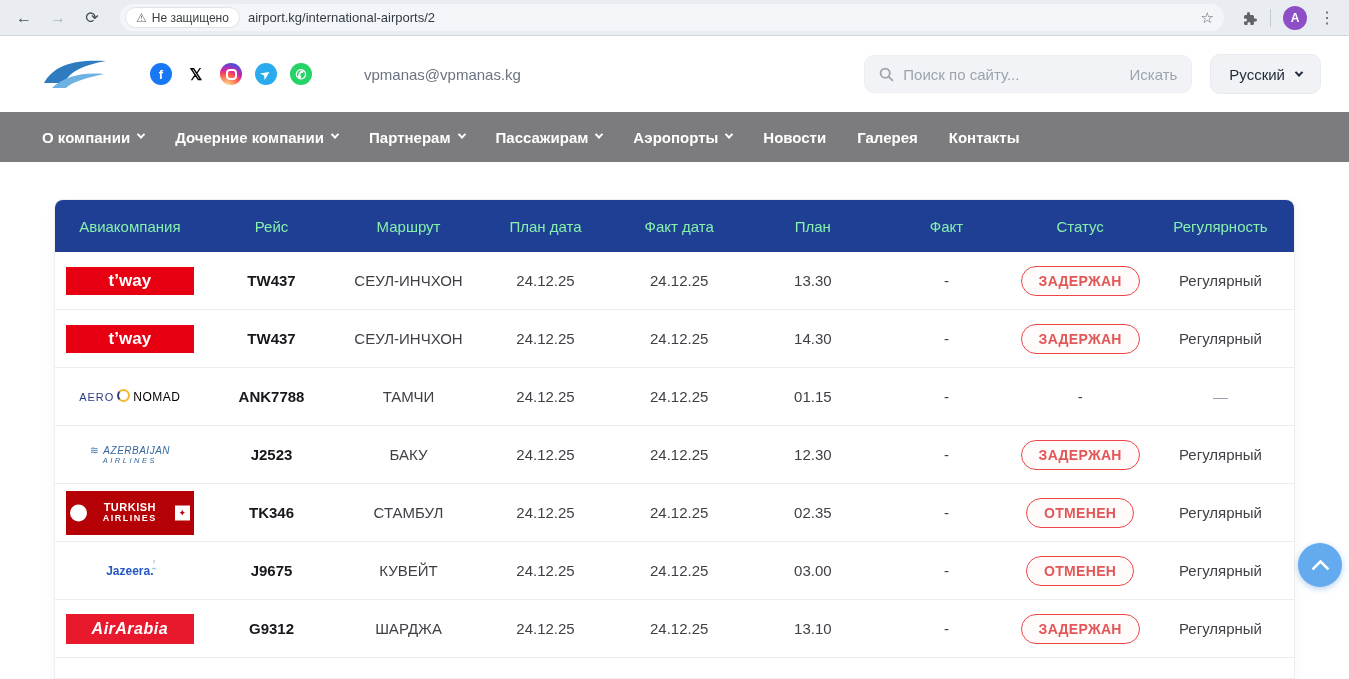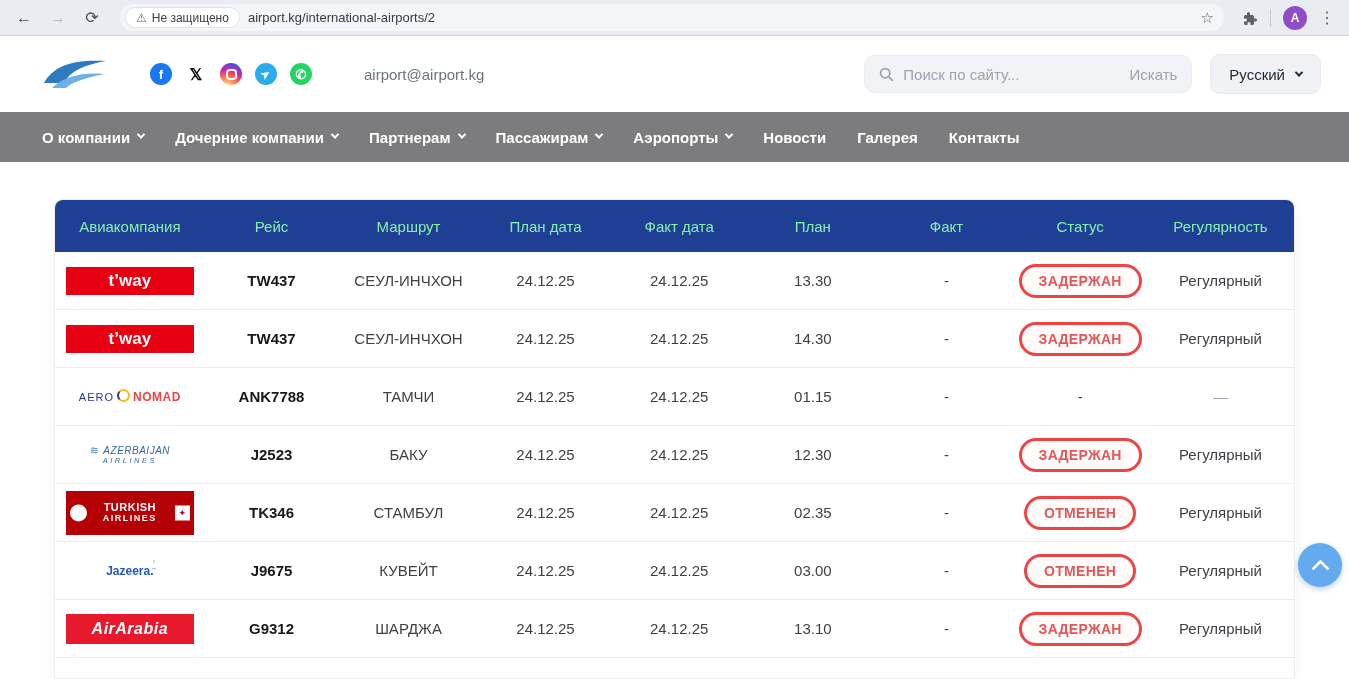--- a/index.html
+++ b/index.html
@@ -65,30 +65,30 @@
     box-shadow:0 0 0 1px #efefef, 0 4px 14px rgba(0,0,0,.05); min-height:478px; }
   .thead { display:grid; grid-template-columns:1.12fr 1fr 1.05fr 1fr 1fr 1fr 1fr 1fr 1.1fr;
     background:#1e3f94; border-radius:8px 8px 0 0; height:52px; align-items:center; }
   .th { text-align:center; color:#86efac; font-size:15px; font-weight:400; }
   .trow { display:grid; grid-template-columns:1.12fr 1fr 1.05fr 1fr 1fr 1fr 1fr 1fr 1.1fr;
     height:58px; align-items:center; border-bottom:1px solid #ececec; background:#fff; }
   .td { text-align:center; font-size:15px; color:#3f3f46; display:flex;
     align-items:center; justify-content:center; }
   .td.flight { font-weight:700; color:#17171c; }
   .td.muted { color:#9ca3af; }
-  .pill { display:inline-block; padding:6px 17px; border:3px solid #ef4444; border-radius:18px;
+  .pill { display:inline-block; padding:6px 17px; border:1px solid #ef4444; border-radius:18px;
     color:#e25757; font-weight:700; font-size:14px; background:#fffbfb; letter-spacing:.3px; }
 
   
   .airline-logo { display:flex; align-items:center; justify-content:center; }
   .logo-tway { background:#e60012; width:128px; height:28px; color:#fff; font-weight:800;
     font-size:17px; gap:0; }
   .logo-aeronomad { gap:3px; }
   .logo-aeronomad .a { font-size:11px; color:#2b3a84; letter-spacing:1px; font-weight:500; }
-  .logo-aeronomad .b { font-size:12px; color:#ef4444; font-weight:700; letter-spacing:.5px; }
+  .logo-aeronomad .b { font-size:12px; color:#000000; font-weight:400; letter-spacing:.5px; }
   .logo-aeronomad .b::before { content:""; display:inline-block; width:9px; height:9px;
     border:2px solid #f5b82e; border-left-color:#2b3a84; border-radius:50%;
     margin:0 3px -1px 0; }
   .logo-azal { flex-direction:column; line-height:1.15; color:#34689e; font-style:italic; }
   .logo-azal .a { font-size:10px; letter-spacing:.5px; }
   .logo-azal .a::before { content:"≋"; font-style:normal; color:#4a7fb5; margin-right:4px; font-size:11px; }
   .logo-azal .b { font-size:7.5px; letter-spacing:2.5px; }
   .logo-turkish { position:relative; background:#b50005; width:128px; height:44px; color:#fff;
     flex-direction:column; line-height:1.05; padding:0 20px; }
   .logo-turkish .a { font-size:11px; font-weight:800; letter-spacing:.5px; }
@@ -145,21 +145,21 @@
     <span class="soc fb">f</span>
     <span class="soc x">𝕏</span>
     <span class="soc ig">
         <i></i>
       </span>
     <span class="soc tg">
         <span>➤</span>
       </span>
     <span class="soc wa">✆</span>
   </div>
-  <span class="hdr-email">airport@airport.kg</span>
+  <span class="hdr-email">vpmanas@vpmanas.kg</span>
   <div class="search-box">
     <svg width="15" height="15" viewBox="0 0 15 15">
       <circle cx="6.2" cy="6.2" r="4.6" fill="none" stroke="#9ca3af" stroke-width="1.8"></circle>
       <line x1="9.8" y1="9.8" x2="13.4" y2="13.4" stroke="#9ca3af" stroke-width="1.8" stroke-linecap="round"></line>
     </svg>
     <input type="text" placeholder="Поиск по сайту..." style="">
     <span class="search-go">Искать</span>
   </div>
   <div class="lang-btn">
     <span>Русский</span>

